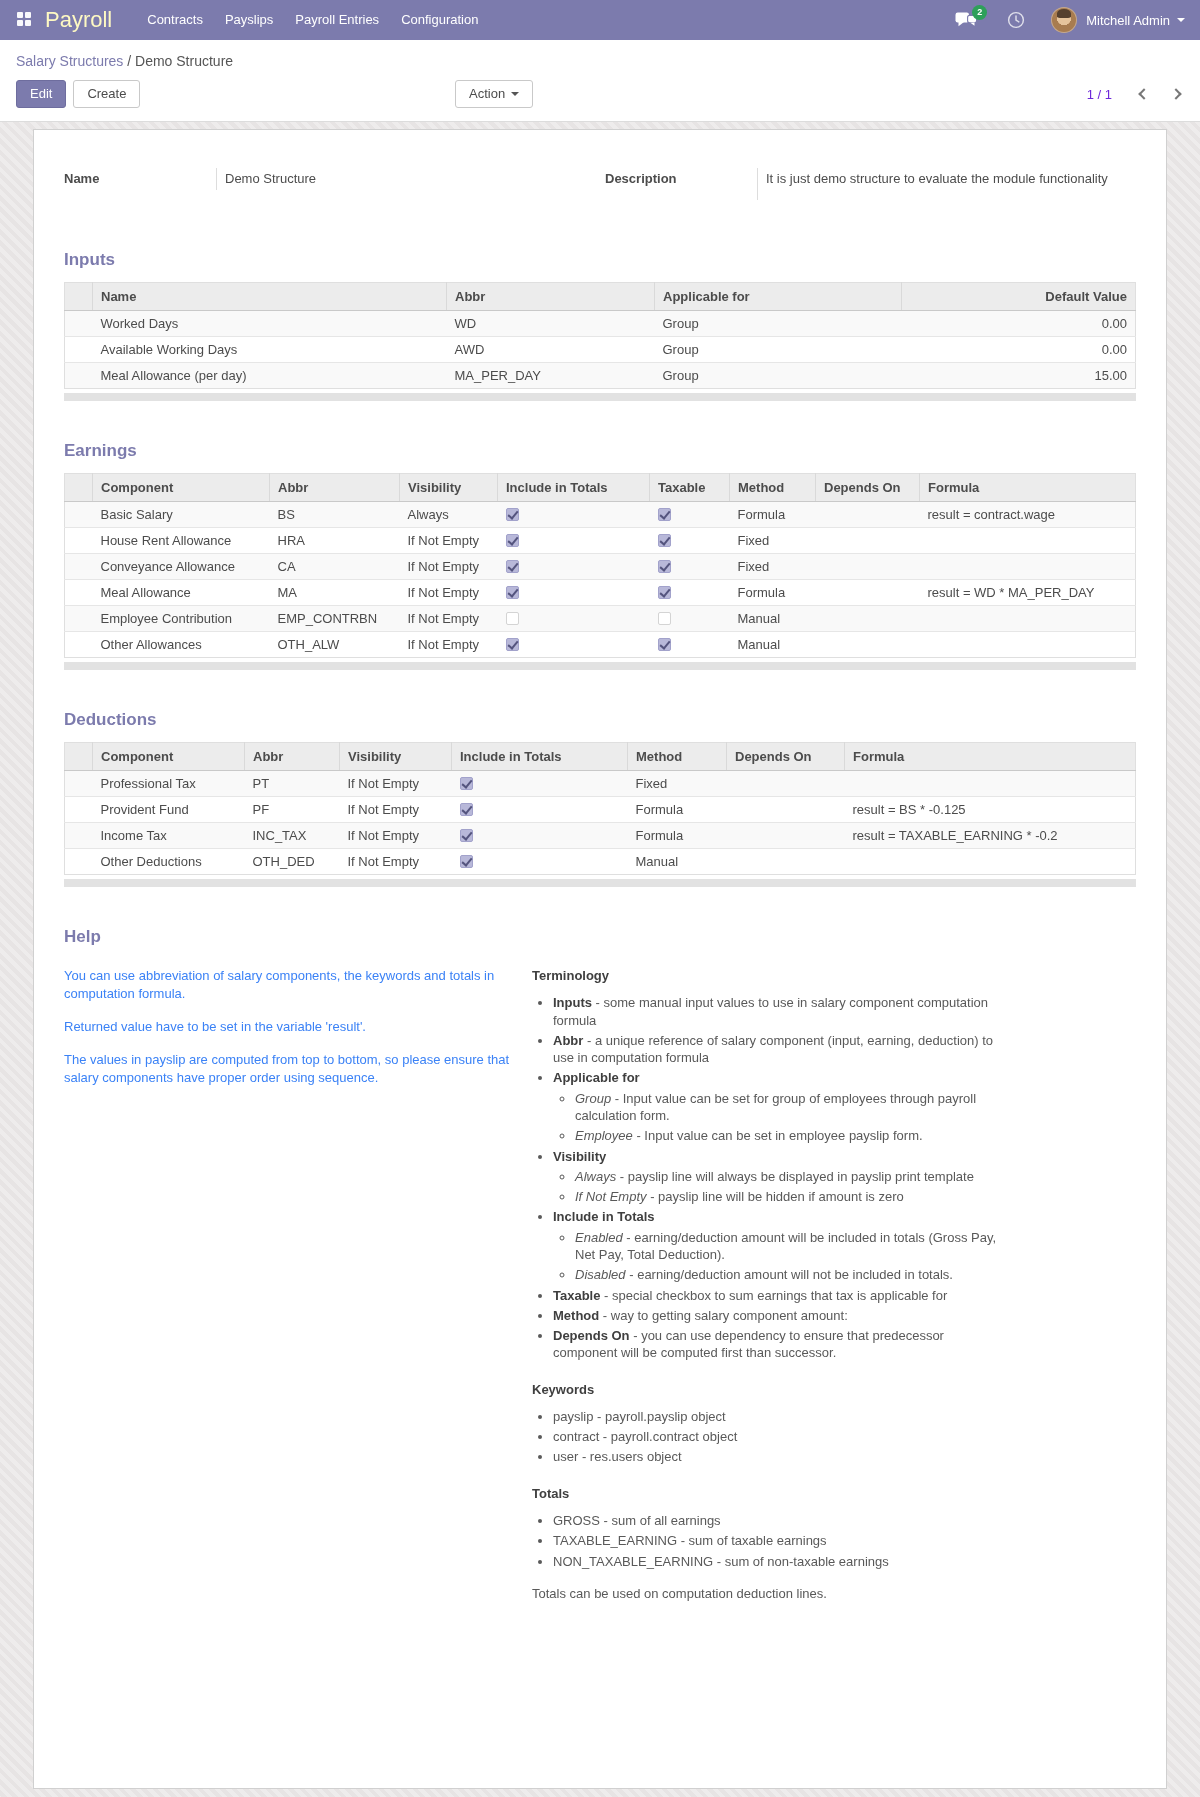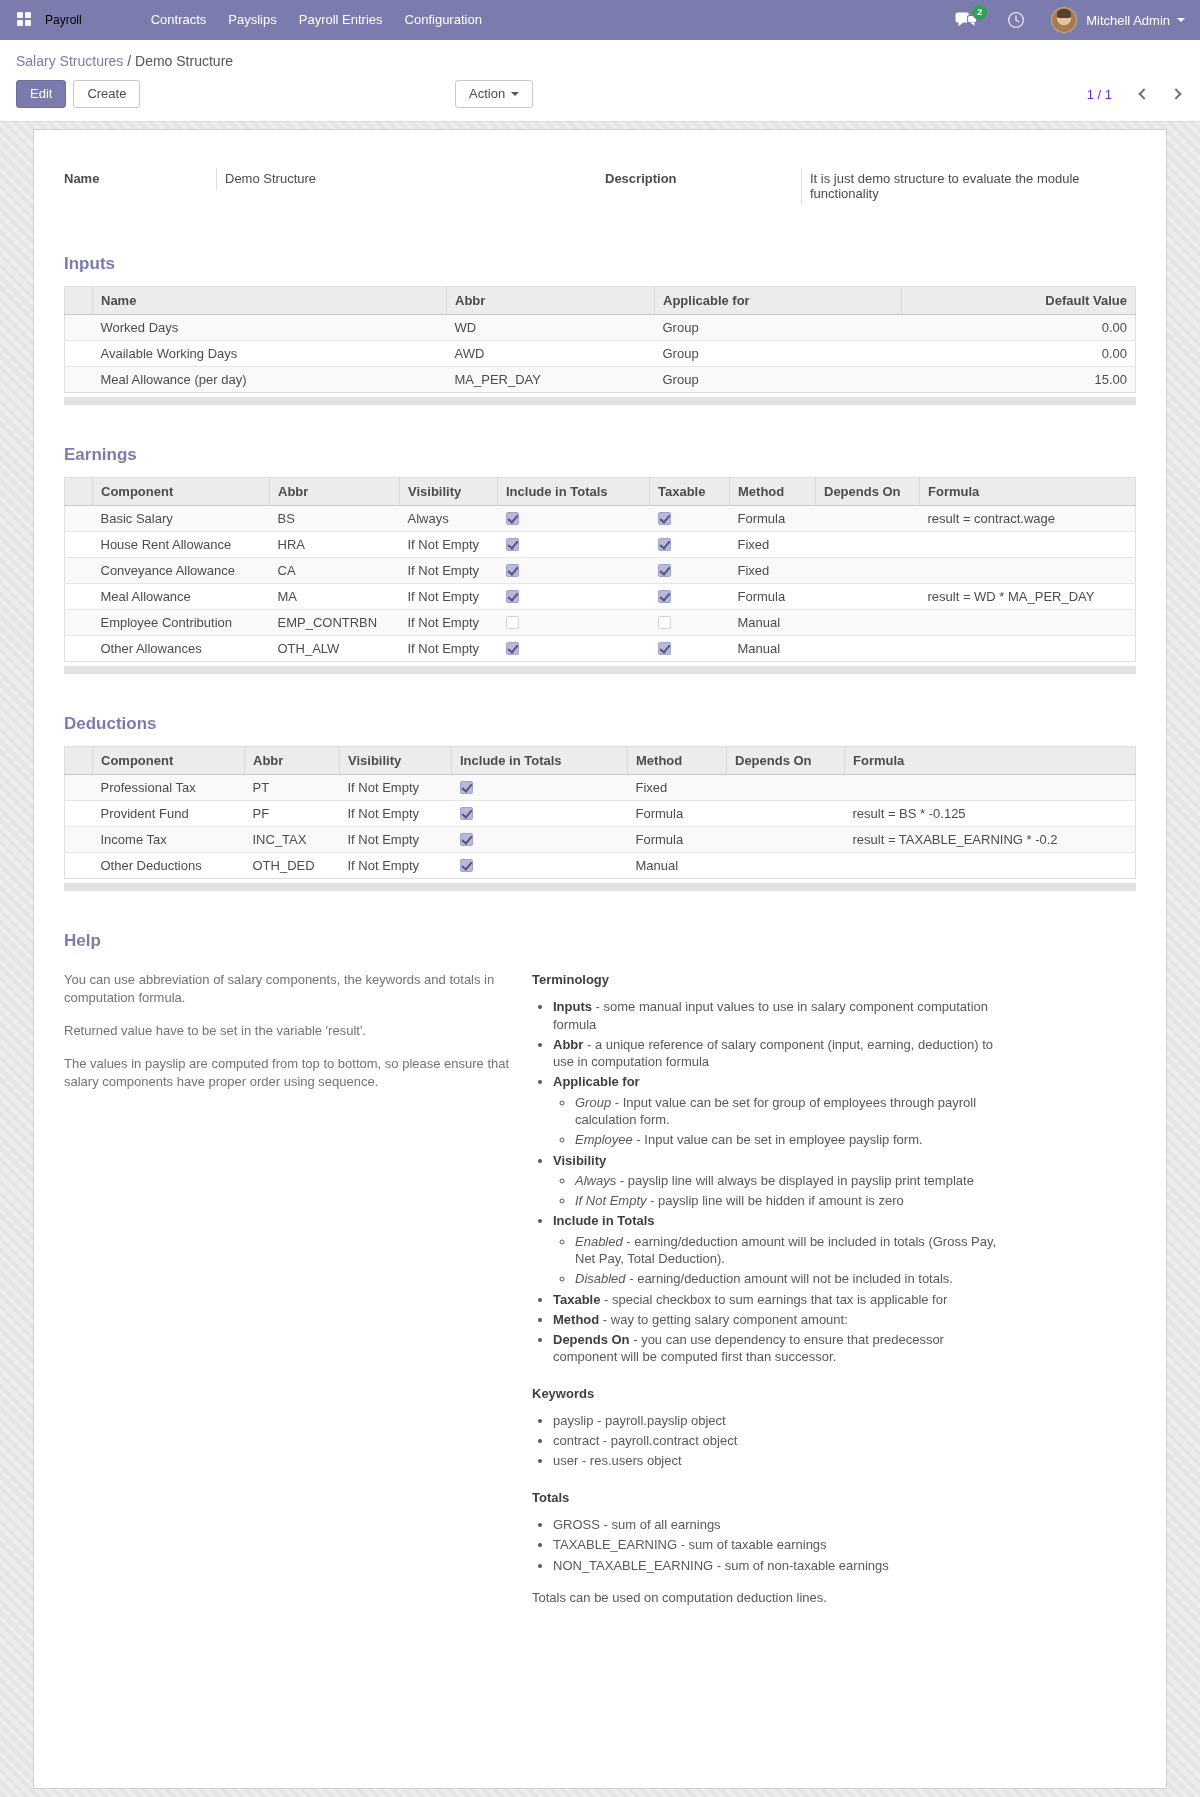--- a/index.html
+++ b/index.html
@@ -9,21 +9,21 @@
     width:1200px;min-height:1797px;
     font-family:"Liberation Sans",sans-serif;font-size:13px;color:#4c4c4c;
     background:repeating-linear-gradient(45deg,#eeecec 0 4px,#e7e4e4 4px 8px);
   }
   a{text-decoration:none;}
 
   
   .navbar{height:40px;background:var(--primary);display:flex;align-items:center;padding:0 15px;}
   .apps{width:16px;height:16px;display:grid;grid-template-columns:6px 6px;grid-template-rows:6px 6px;gap:2px;margin:0 12px 0 2px;cursor:pointer;}
   .apps span{background:#fff;opacity:.95;border-radius:1px;}
-  .brand{font-size:12px;color:#000000;margin-right:58px;cursor:pointer;}
+  .brand{font-size:22px;color:#fef9c3;margin-right:24px;cursor:pointer;}
   .menu{display:flex;align-items:center;height:56px;}
   .menu a{color:#fff;font-size:13px;padding:0 11px;line-height:40px;display:inline-block;cursor:pointer;}
   .nav-right{margin-left:auto;display:flex;align-items:center;}
   .chat-wrap{position:relative;margin-right:30px;cursor:pointer;display:flex;}
   .badge{position:absolute;top:-7px;right:-10px;background:var(--badge);color:#fff;font-size:9px;font-weight:bold;
          min-width:15px;height:15px;border-radius:8px;display:flex;align-items:center;justify-content:center;padding:0 2px;}
   .clock-wrap{margin-right:26px;cursor:pointer;display:flex;opacity:.75;}
   .avatar{width:26px;height:26px;border-radius:50%;margin-right:9px;position:relative;overflow:hidden;
           background:radial-gradient(circle at 50% 42%,#e6c49c 0 38%,#a87c50 39% 100%);border:1px solid rgba(255,255,255,.35);flex:none;}
   .avatar::before{content:'';position:absolute;top:1px;left:5px;right:5px;height:9px;border-radius:50% 50% 20% 20%;background:#55402e;}
@@ -48,21 +48,21 @@
   .chev.left{transform:rotate(-135deg);margin-right:24px;}
   .chev.right{transform:rotate(45deg);}
 
   
   .sheet{width:1134px;margin:7px auto 12px;background:#fff;border:1px solid #d0d0d0;padding:38px 30px 40px;min-height:1660px;}
 
   .form-grid{display:grid;grid-template-columns:1fr 1fr;column-gap:10px;row-gap:24px;}
   .field{display:flex;align-items:flex-start;}
   .field .lbl{width:152px;flex:none;font-weight:bold;padding-top:3px;}
   .field .val{border-left:1px solid #ddd;padding:3px 0 3px 8px;min-height:22px;flex:1;}
-  .field.desc .val{min-height:32px;margin-left:44px;}
+  .field.desc .val{min-height:32px;}
 
   .section-title{font-size:17px;color:var(--primary);font-weight:bold;margin:40px 0 12px;}
   .section-title.first{margin-top:26px;}
 
   table.o-list{width:100%;border-collapse:collapse;table-layout:fixed;border:1px solid #dfdfdf;}
   .o-list th{background:#ececec;font-weight:bold;text-align:left;padding:6px 8px;border-bottom:1px solid #c9c9c9;
              border-left:1px solid #d9d9d9;color:#4c4c4c;overflow:hidden;white-space:nowrap;cursor:pointer;}
   .o-list th:first-child{border-left:none;}
   .o-list td{padding:5px 8px;border-top:1px solid #e6e6e6;overflow:hidden;white-space:nowrap;vertical-align:middle;}
   .o-list tbody tr{cursor:pointer;}
@@ -71,21 +71,21 @@
   .table-strip{height:8px;background:#e2e2e2;margin-top:4px;}
 
   .cb{width:13px;height:13px;border-radius:2px;display:inline-block;position:relative;vertical-align:-2px;}
   .cb.checked{background:#b8b8d9;border:1px solid #a2a2cb;}
   .cb.checked::after{content:'';position:absolute;left:3px;top:0;width:4px;height:8px;
                      border:solid #54547e;border-width:0 2px 2px 0;transform:rotate(40deg);}
   .cb.unchecked{background:#fff;border:1px solid #d4d4d4;}
 
   
   .help-cols{display:flex;margin-top:20px;}
-  .help-left{width:446px;flex:none;margin-right:22px;color:#737373;}
+  .help-left{width:446px;flex:none;margin-right:22px;color:#3b82f6;}
   .help-left p{margin:0 0 15px;line-height:1.38;}
   .help-right{width:472px;flex:none;color:#595959;line-height:1.33;}
   .help-right h4{margin:0 0 10px;font-size:13px;color:#3f3f3f;}
   .help-right h4.mt{margin-top:19px;}
   .help-right ul{margin:0;padding-left:21px;}
   .help-right li{margin-bottom:3px;}
   .help-right b{color:#3f3f3f;}
   ul.subs{list-style:circle;padding-left:22px;margin-top:3px;}
   .help-footer{margin:15px 0 0;color:#595959;}
 </style>

